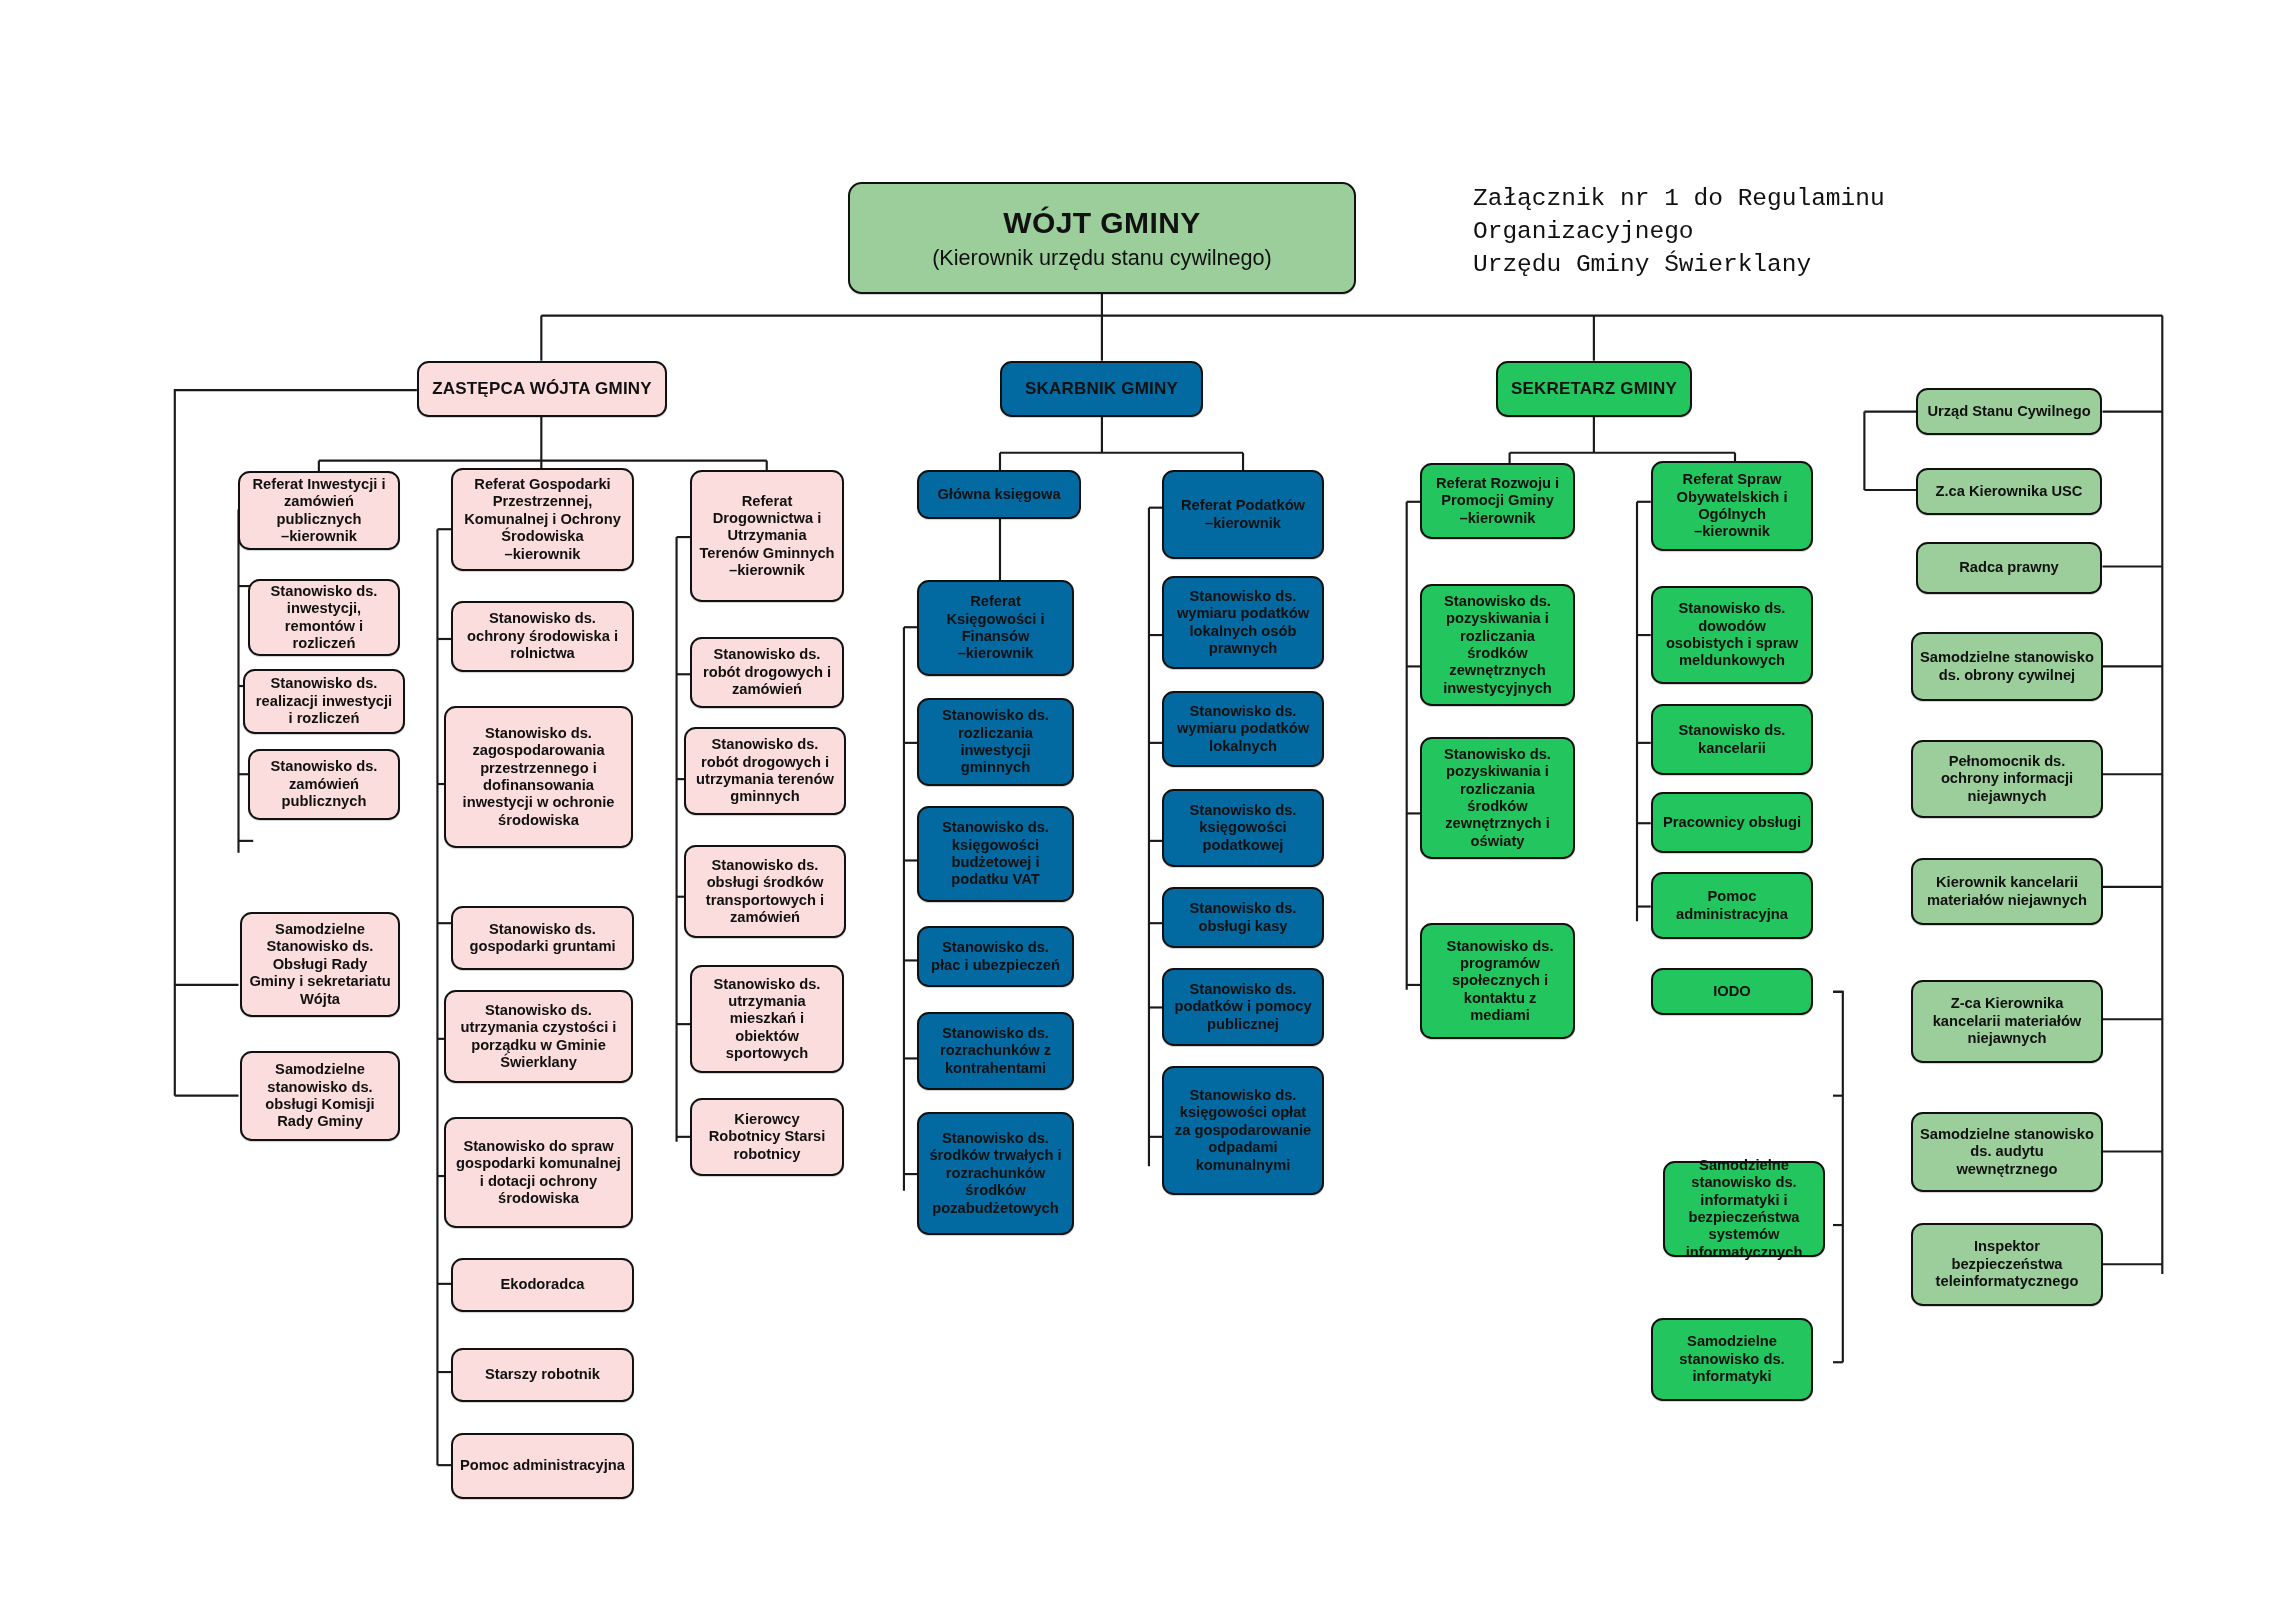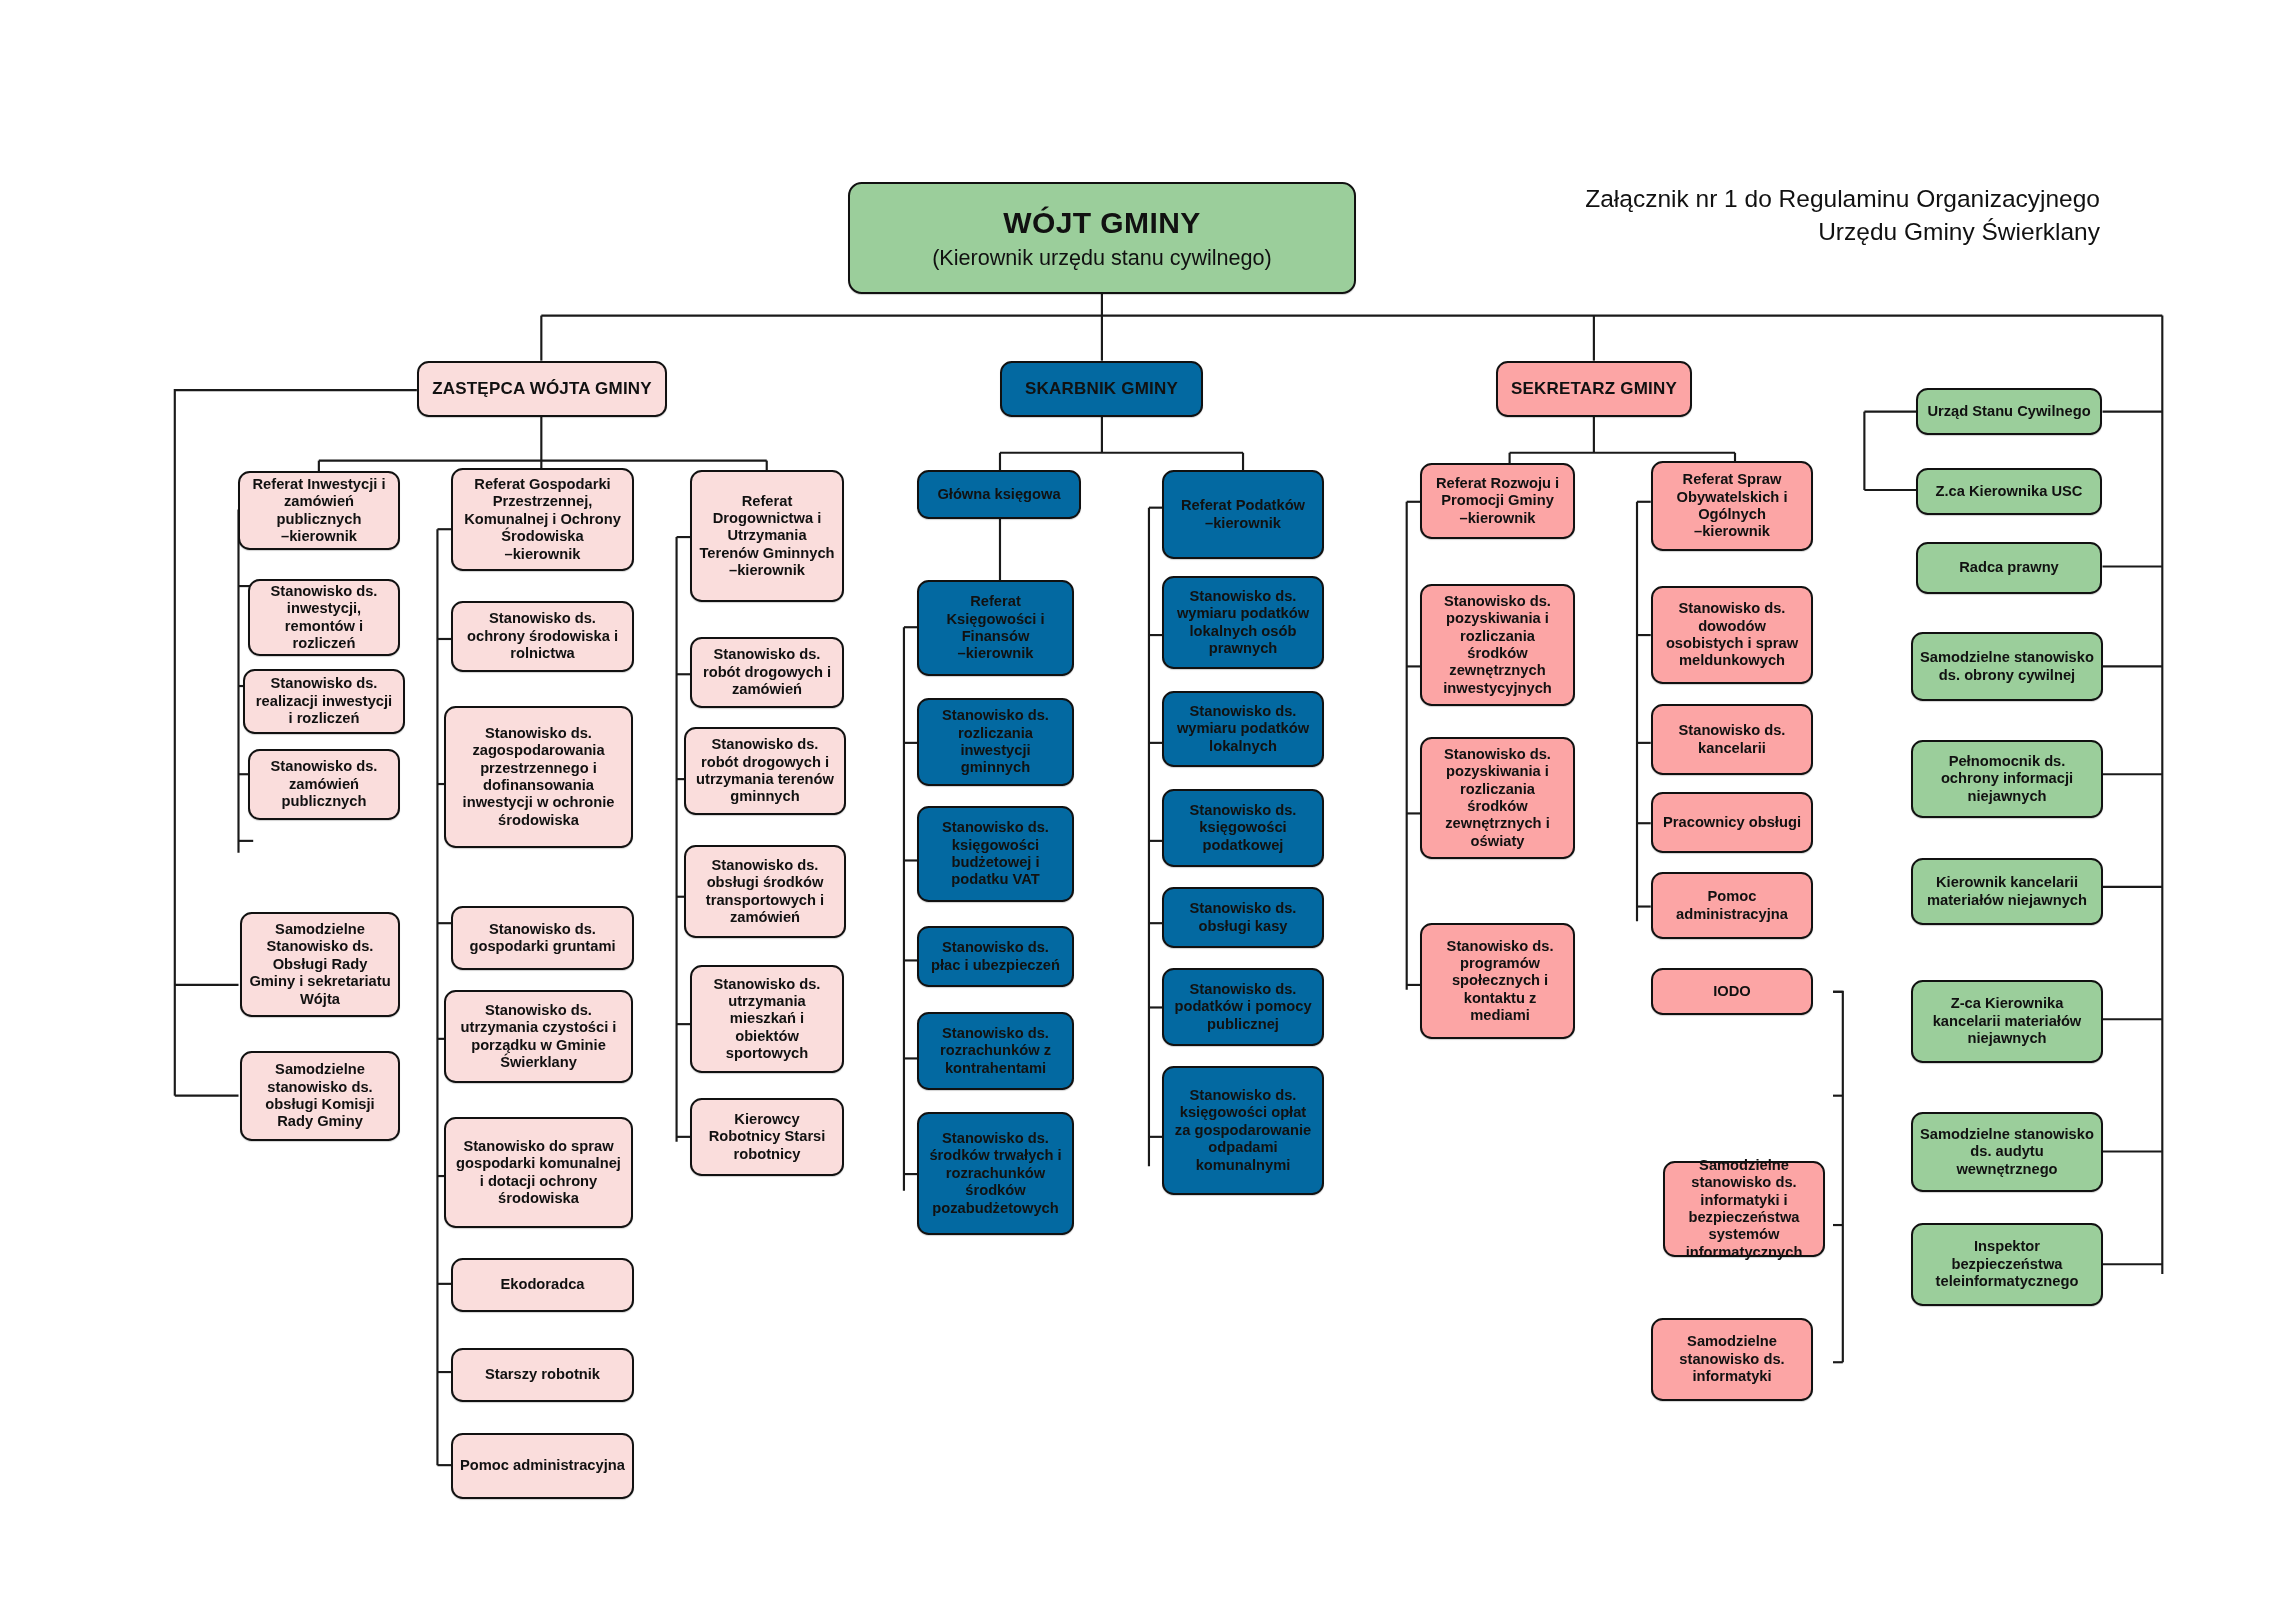--- a/index.html
+++ b/index.html
@@ -16,35 +16,35 @@
   .node{
     position:absolute;box-sizing:border-box;
     border:2px solid #111111;border-radius:11.8px;
     display:flex;align-items:center;justify-content:center;text-align:center;
     font-weight:bold;color:#111111;line-height:1.18;
     padding:3.9px 6.9px;z-index:5;
     box-shadow:0 1px 1px rgba(0,0,0,.18);
   }
   .pink{background:#FADDDC;}
   .yellow{background:#0369a1;}
-  .cyan{background:#fca5a5;}
+  .cyan{background:#22c55e;}
   .green{background:#9BCE9B;}
 
   .root{border-radius:13.7px;flex-direction:column;gap:4.9px;}
   .root .t1{font-size:30px;font-weight:bold;letter-spacing:0.4px;}
   .root .t2{font-size:21.6px;font-weight:normal;}
 
   .lvl2{font-size:17px;letter-spacing:0.2px;}
   .head{font-size:14.7px;}
   .leaf{font-size:14.7px;}
 
   .note{
     position:absolute;z-index:6;
-    font-family:Liberation Sans, sans-serif;
-    font-size:24.5px;color:#111;line-height:1.35;white-space:pre-line;text-align:right;
+    font-family:Liberation Mono, monospace;
+    font-size:24.5px;color:#111;line-height:1.35;white-space:pre-line;
   }
 </style>
 </head>
 <body>
 
 <div id="canvas">
 
   <svg id="wires" viewBox="0 0 2339 1653">
 
     <line x1="1124" y1="300" x2="1124" y2="322"></line>

